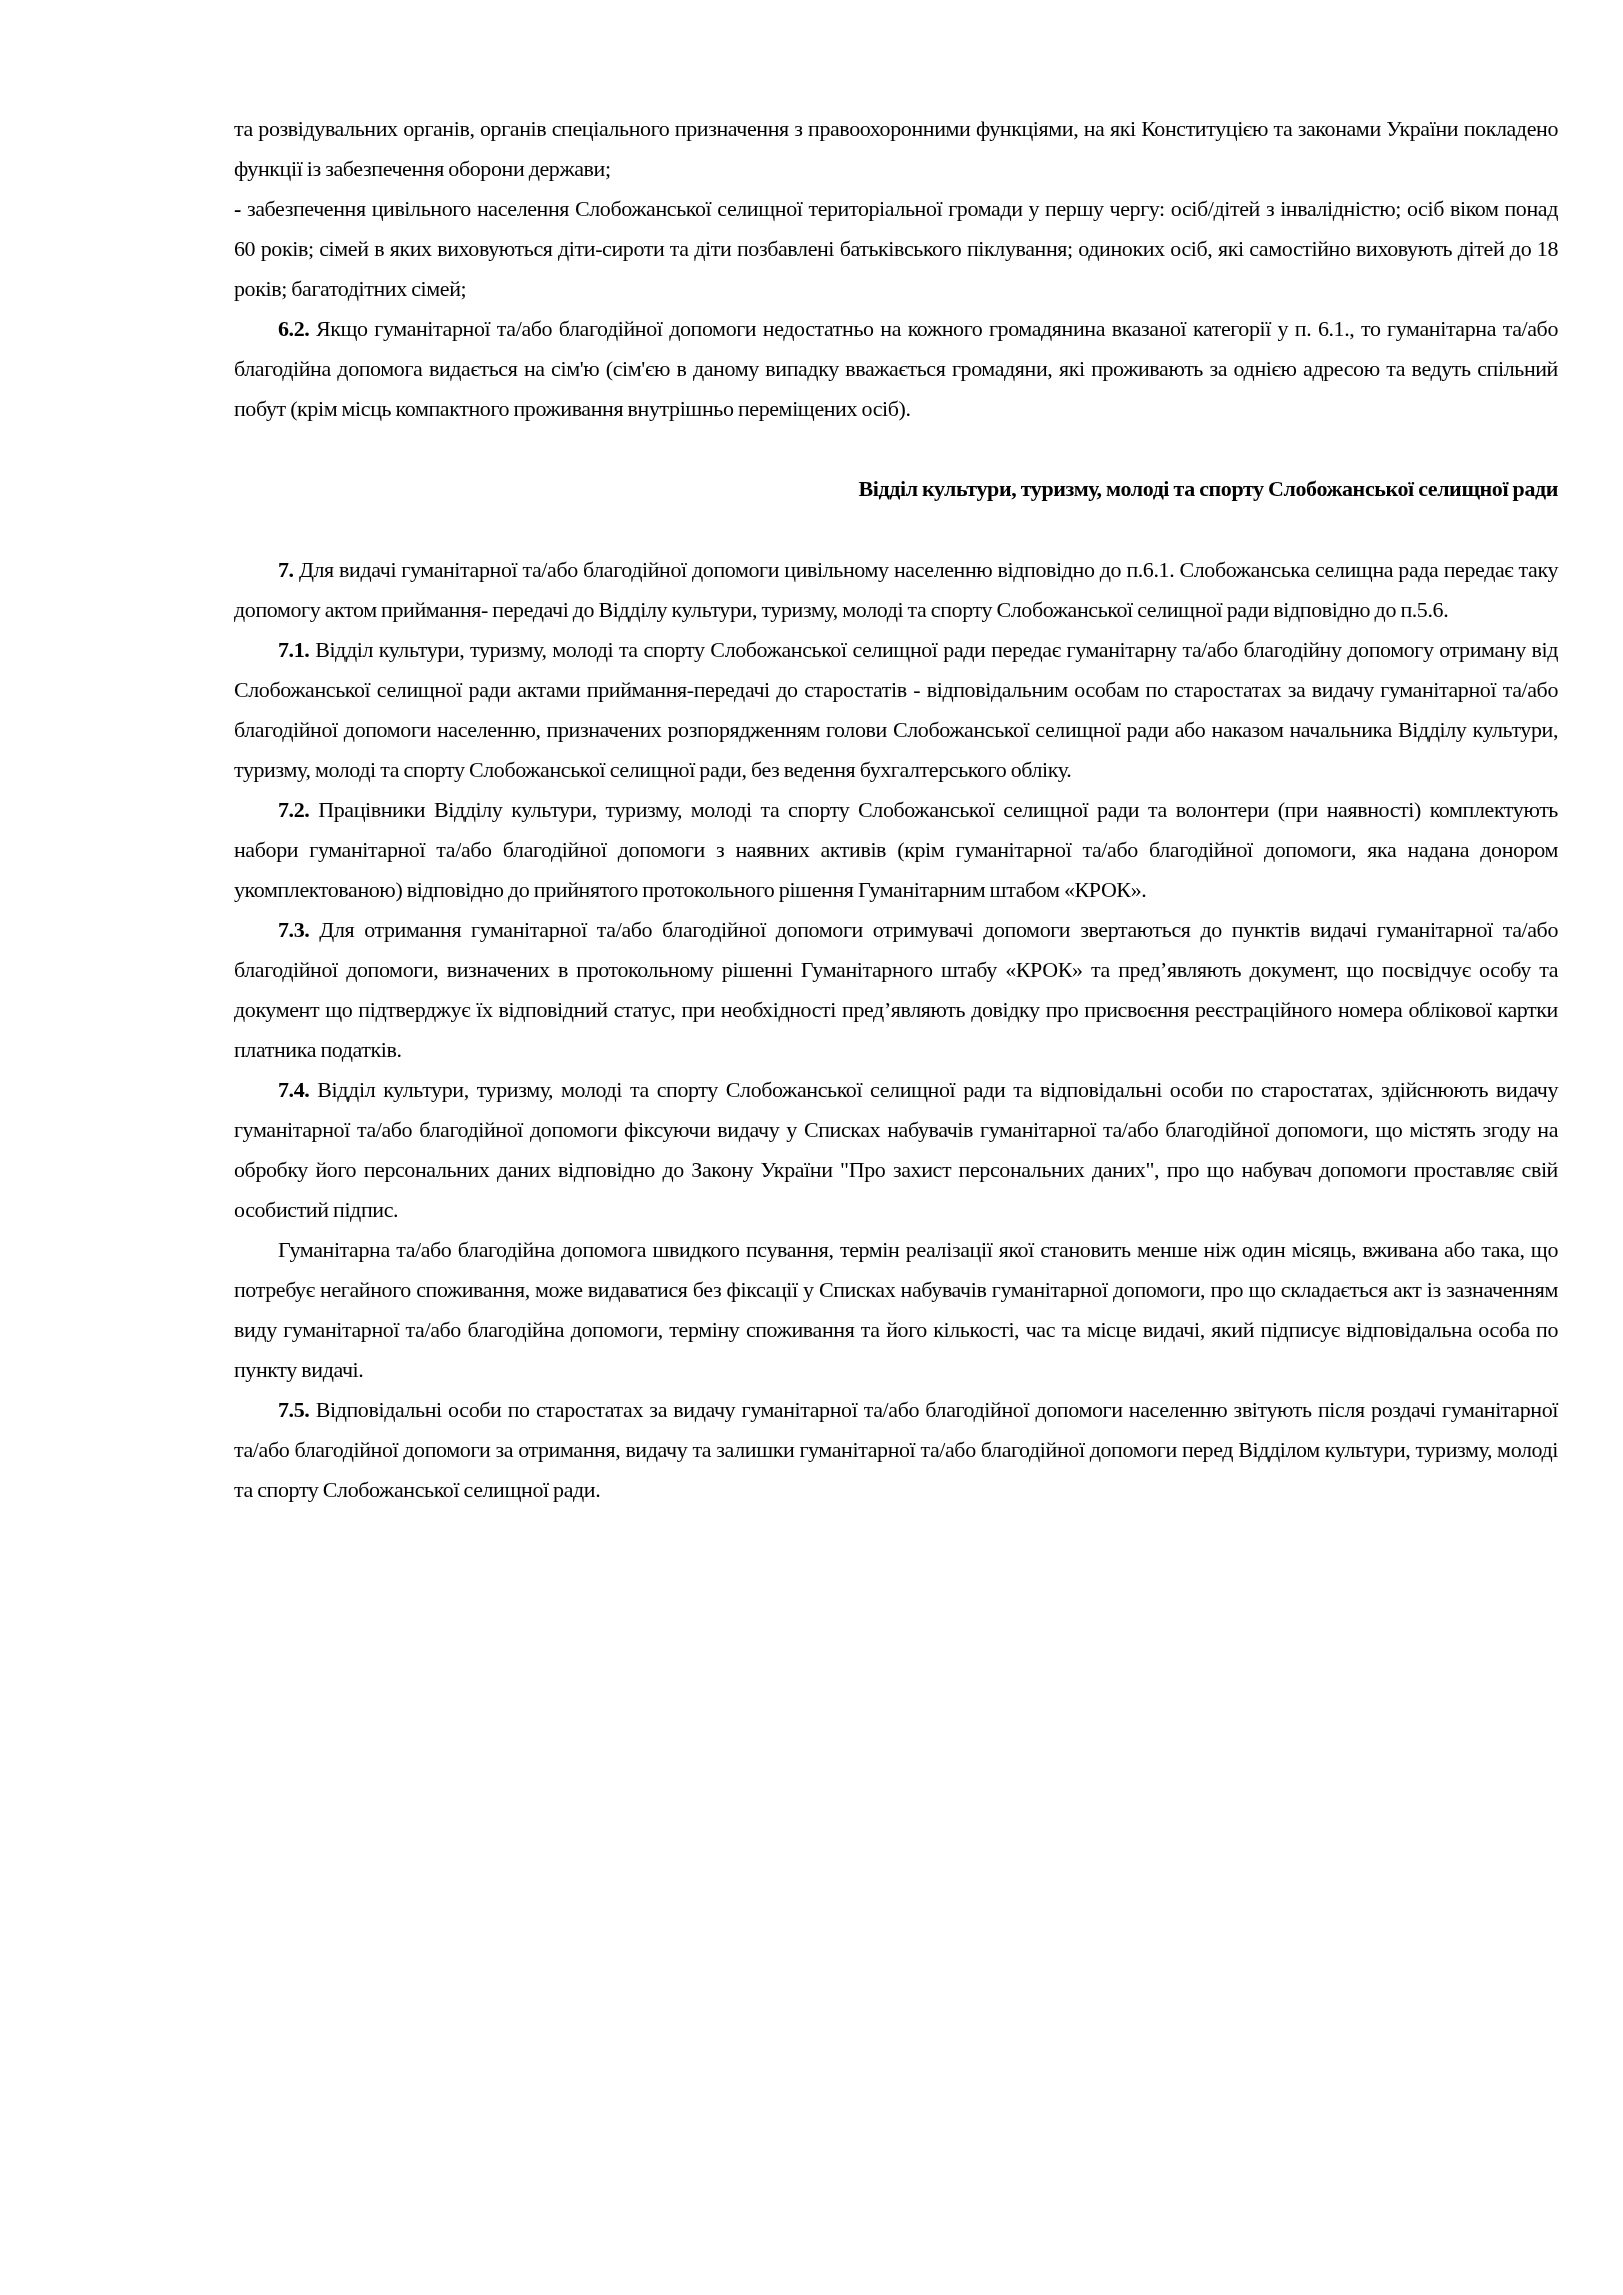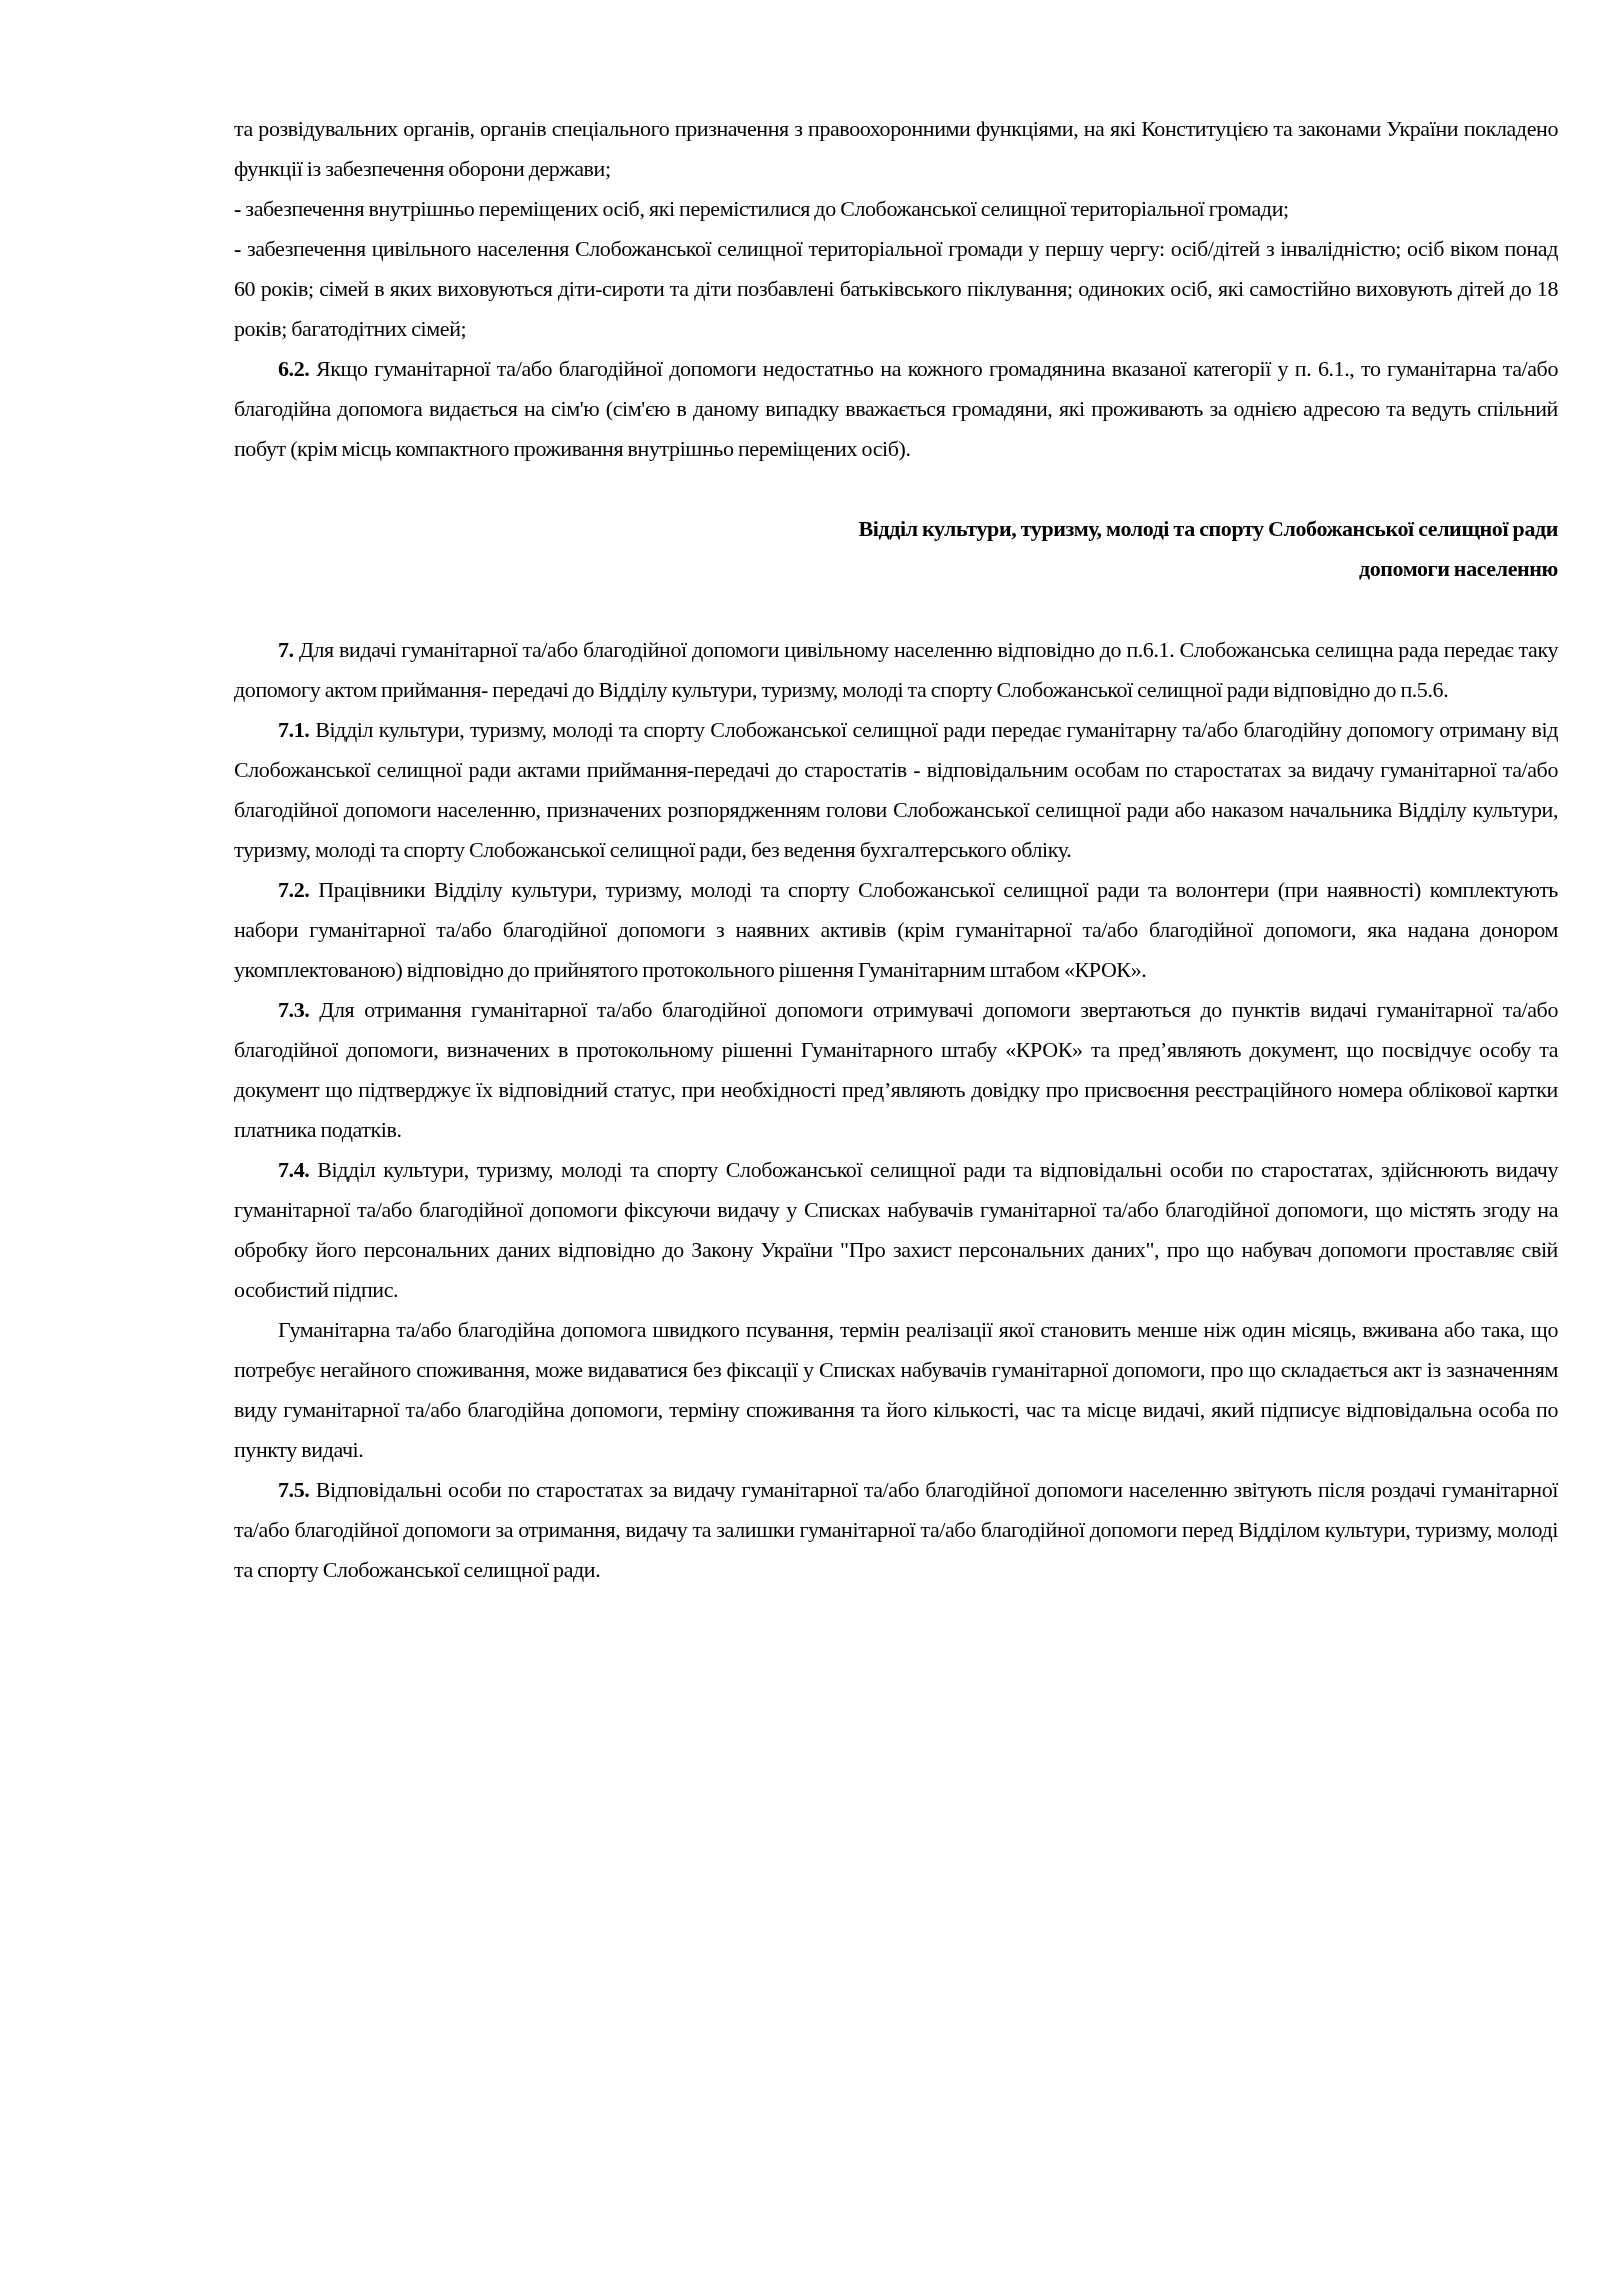--- a/index.html
+++ b/index.html
@@ -45,30 +45,28 @@
   }
   .heading span { display: block; }
 </style>
 </head>
 <body>
 
 <div class="page">
 
   <p class="p">та розвідувальних органів, органів спеціального призначення з правоохоронними функціями, на які Конституцією та законами України покладено функції із забезпечення оборони держави;</p>
 
-  <p class="p"><span class="dash">-</span><span> забезпечення внутрішньо переміщених осіб, які перемістилися до Слобожанської селищної територіальної громади;</span></p>
 
   <p class="p"><span class="dash">-</span><span> забезпечення цивільного населення Слобожанської селищної територіальної громади у першу чергу: осіб/дітей з інвалідністю; осіб віком понад 60 років; сімей в яких виховуються діти-сироти та діти позбавлені батьківського піклування; одиноких осіб, які самостійно виховують дітей до 18 років; багатодітних сімей;</span></p>
 
 
   <p class="p"><span class="num">6.2.</span><span> Якщо гуманітарної та/або благодійної допомоги недостатньо на кожного громадянина вказаної категорії у п. 6.1., то гуманітарна та/або благодійна допомога видається на сім'ю (сім'єю  в даному випадку вважається громадяни, які проживають за однією адресою та ведуть спільний побут (крім місць компактного проживання внутрішньо переміщених осіб).</span></p>
 
   <div class="heading">
     <span>Відділ культури, туризму, молоді та спорту Слобожанської селищної ради</span>
-    <span>допомоги населенню</span>
   </div>
 
   <p class="p"><span class="num">7.</span><span> Для видачі гуманітарної та/або благодійної допомоги цивільному населенню відповідно до п.6.1. Слобожанська селищна рада передає таку допомогу актом приймання- передачі до Відділу культури, туризму, молоді та спорту Слобожанської селищної ради відповідно до п.5.6.</span></p>
 
   <p class="p"><span class="num">7.1.</span><span> Відділ культури, туризму, молоді та спорту Слобожанської селищної ради передає гуманітарну та/або благодійну допомогу отриману від Слобожанської селищної ради актами приймання-передачі до старостатів - відповідальним особам по старостатах за видачу гуманітарної та/або благодійної допомоги населенню, призначених розпорядженням голови Слобожанської селищної ради або наказом начальника Відділу культури, туризму, молоді та спорту Слобожанської селищної ради, без ведення бухгалтерського обліку.</span></p>
 
   <p class="p"><span class="num">7.2.</span><span> Працівники Відділу культури, туризму, молоді та спорту Слобожанської селищної ради та волонтери (при наявності) комплектують набори гуманітарної та/або благодійної допомоги з наявних активів (крім гуманітарної та/або благодійної допомоги, яка надана донором укомплектованою) відповідно до прийнятого протокольного рішення Гуманітарним штабом «КРОК».</span></p>
 
   <p class="p"><span class="num">7.3.</span><span> Для отримання гуманітарної та/або благодійної допомоги отримувачі допомоги звертаються до пунктів видачі гуманітарної та/або благодійної допомоги, визначених в протокольному рішенні Гуманітарного штабу «КРОК» та пред’являють документ, що посвідчує особу та документ що підтверджує їх відповідний статус, при необхідності пред’являють довідку про присвоєння реєстраційного номера облікової картки платника податків.</span></p>
 

